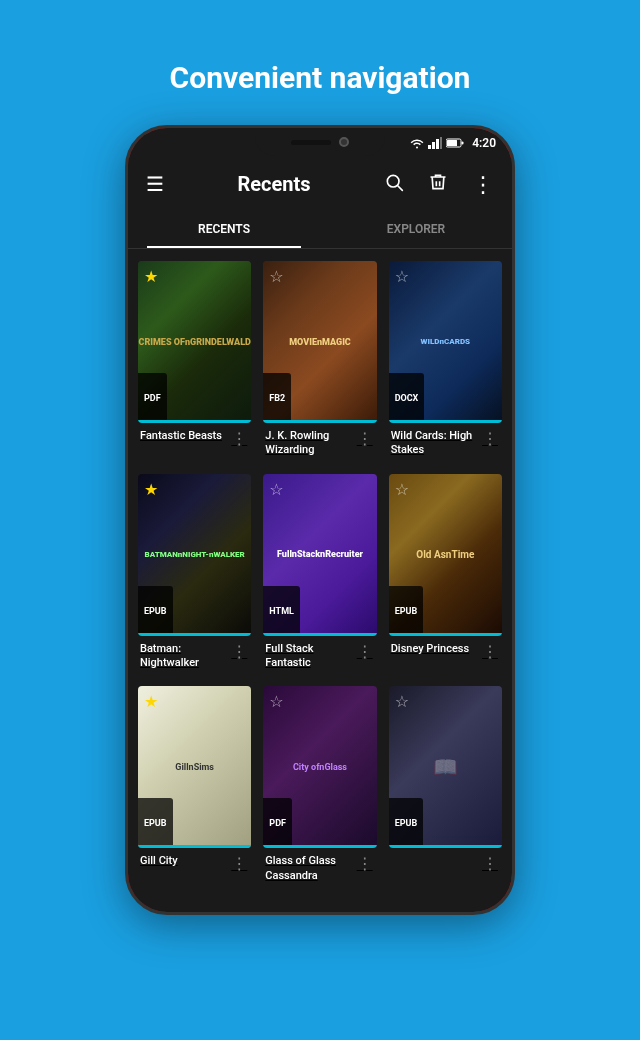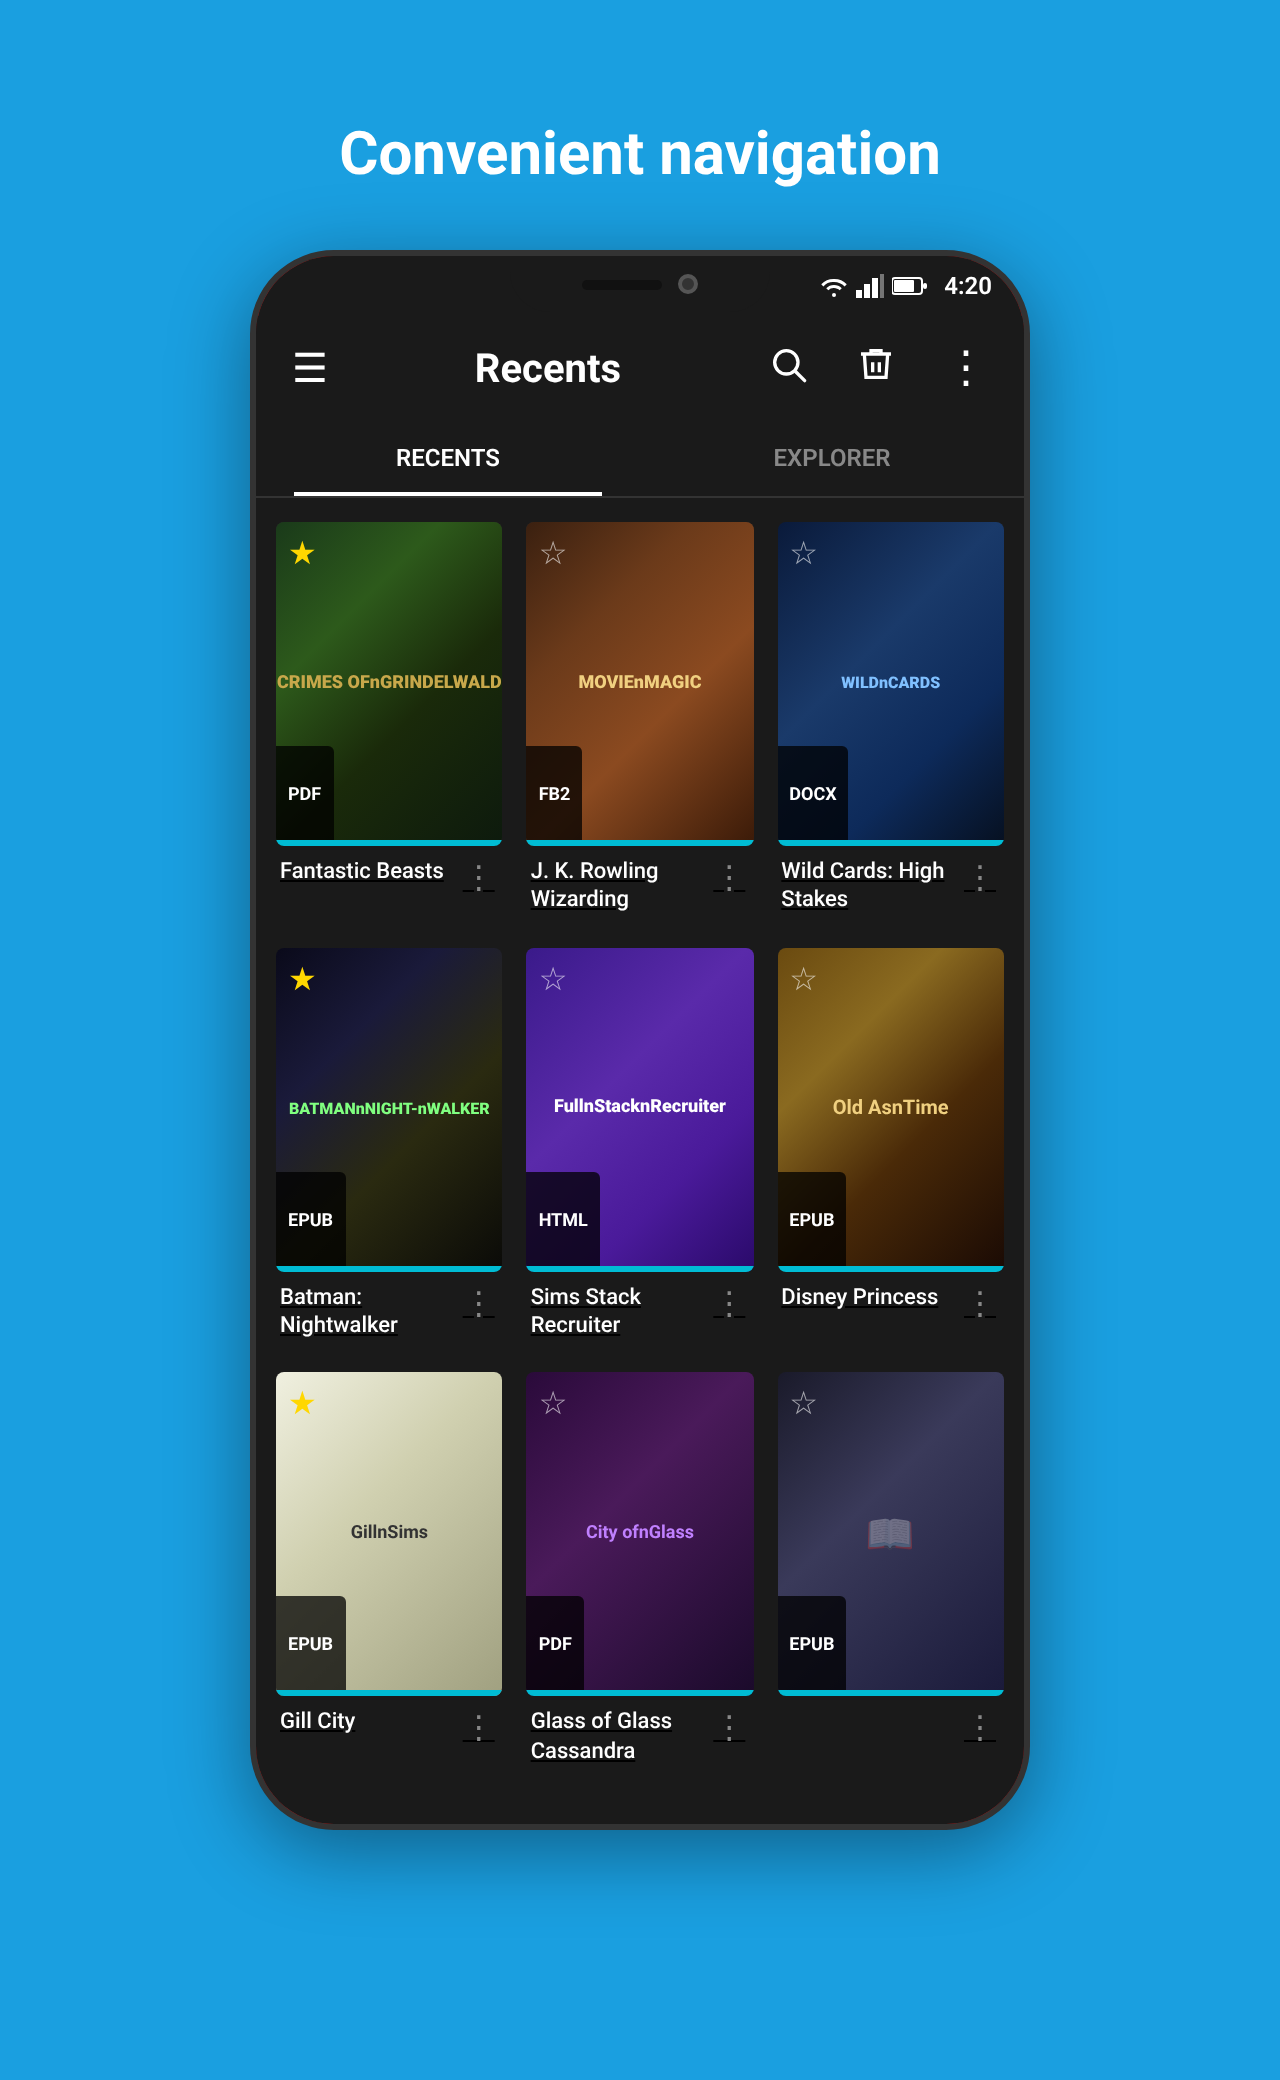--- a/index.html
+++ b/index.html
@@ -553,21 +553,21 @@
           </div>
 
           <div class="book-item">
             <div class="book-cover-wrapper">
               <div class="cover-fullstack" style="width:100%;height:100%;"></div>
               <span class="fav-star-empty">☆</span>
               <span class="format-badge">HTML</span>
               <div class="cyan-bar"></div>
             </div>
             <div class="book-info">
-              <span class="book-title">Sims Stack Recruiter</span>
+              <span class="book-title">Full Stack Fantastic</span>
               <span class="book-menu">⋮</span>
             </div>
           </div>
 
           <div class="book-item">
             <div class="book-cover-wrapper">
               <div class="cover-disney" style="width:100%;height:100%;"></div>
               <span class="fav-star-empty">☆</span>
               <span class="format-badge">EPUB</span>
               <div class="cyan-bar"></div>

